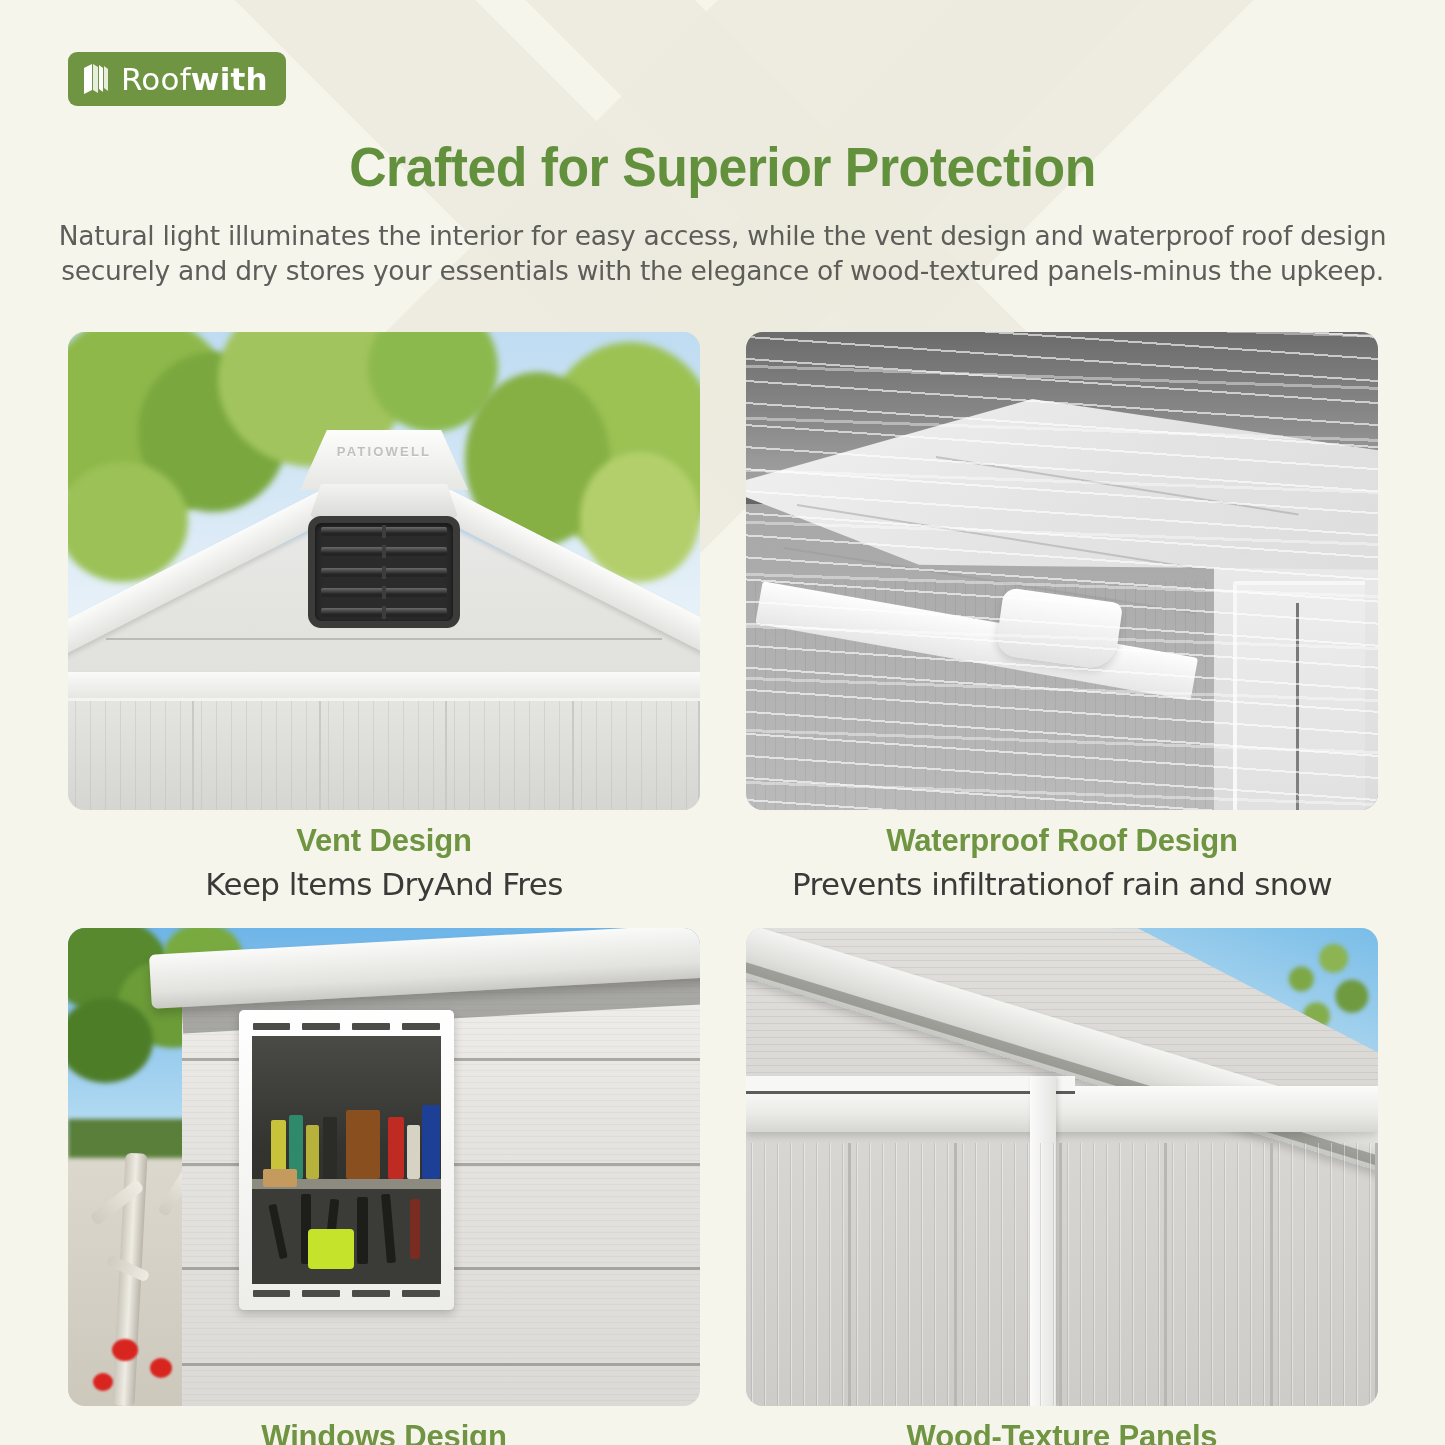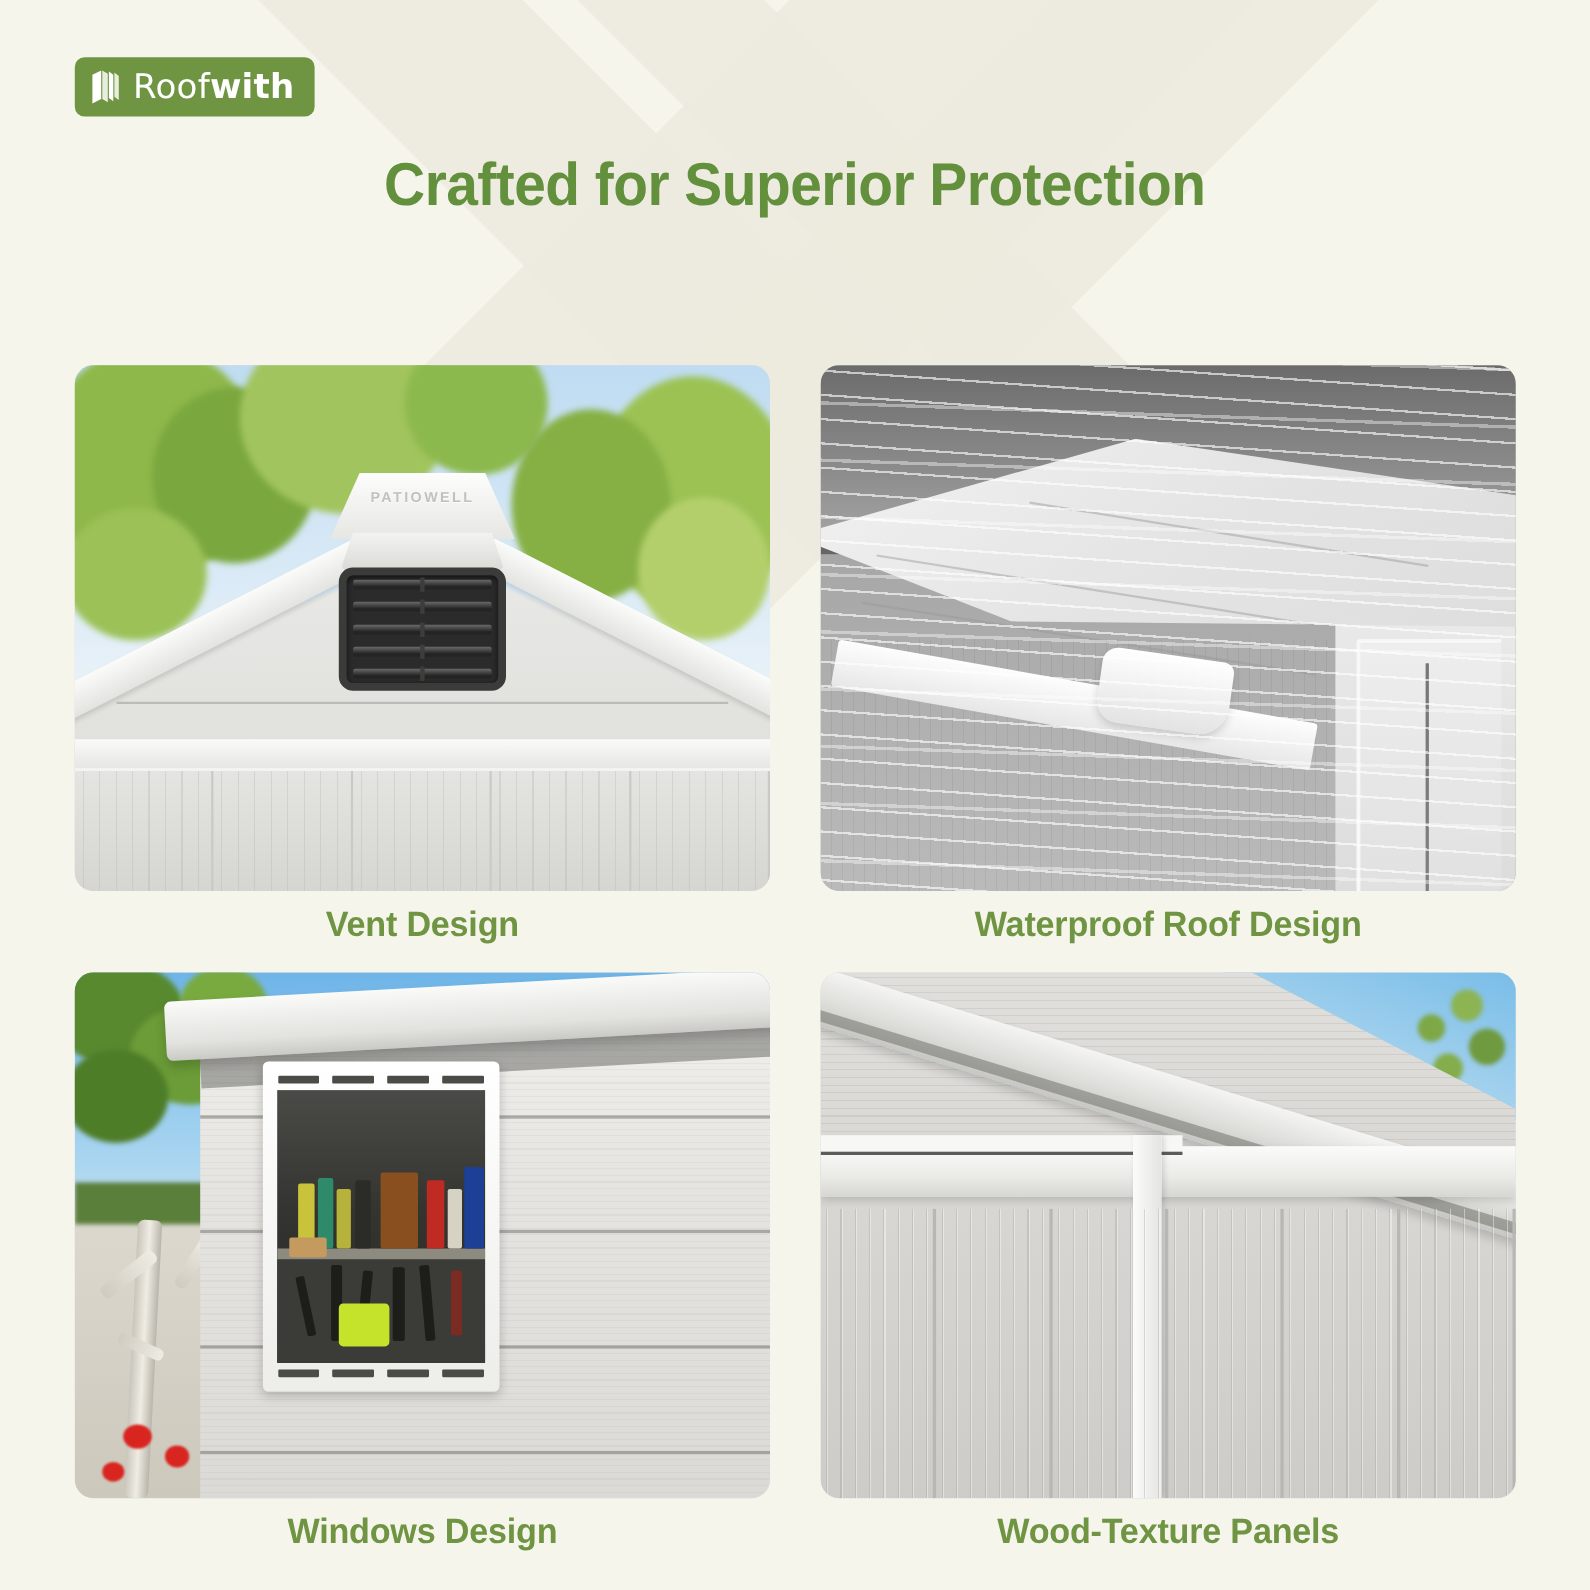--- a/index.html
+++ b/index.html
@@ -616,20 +616,21 @@
         <path d="M17 3 L21 6 L21 30 L17 27 Z" fill="#ffffff"></path>
         <path d="M22 4 L26 7 L26 29 L22 26 Z" fill="#e7efdc"></path>
       </svg>
     </span>
     <span class="logo-text">
       <span class="lt-light">Roof</span><span class="lt-bold">with</span>
     </span>
   </div>
 
   <div class="headline">Crafted for Superior Protection</div>
+  <div class="subhead">Natural light illuminates the interior for easy access, while the vent design and waterproof roof design securely and dry stores your essentials with the elegance of wood-textured panels-minus the upkeep.</div>
 
   <div class="grid">
 
     <div class="cell">
       <div class="photo">
         <div class="p1-sky"></div>
 
         <div class="p1-tree" style="left:-30px;  top:-18px;  width:200px; height:210px; background:#8fb84a;"></div>
         <div class="p1-tree" style="left:70px;   top:20px;   width:150px; height:160px; background:#7aa83f;"></div>
         <div class="p1-tree" style="left:150px;  top:-40px;  width:190px; height:175px; background:#a2c45e;"></div>
@@ -659,20 +660,21 @@
         <div class="p1-band">
           <div class="p1-panel"></div>
           <div class="p1-panel"></div>
           <div class="p1-panel"></div>
           <div class="p1-panel"></div>
           <div class="p1-panel"></div>
         </div>
       </div>
       <div class="caption-block">
         <div class="cap-title">Vent Design</div>
+        <div class="cap-sub">Keep ltems DryAnd Fres</div>
       </div>
     </div>
 
     <div class="cell">
       <div class="photo">
         <div class="p2-base"></div>
         <div class="p2-skyline"></div>
         <div class="p2-wall-l"></div>
         <div class="p2-wall-r"></div>
         <div class="p2-door"></div>
@@ -680,20 +682,21 @@
         <div class="p2-roofline" style="left:8%;  top:36%; width:64%; transform:rotate(9deg);"></div>
         <div class="p2-roofline" style="left:6%;  top:45%; width:66%; transform:rotate(9deg);"></div>
         <div class="p2-roofline" style="left:30%; top:26%; width:58%; transform:rotate(9deg);"></div>
         <div class="p2-fascia"></div>
         <div class="p2-corner"></div>
         <div class="p2-rain"></div>
         <div class="p2-haze"></div>
       </div>
       <div class="caption-block">
         <div class="cap-title">Waterproof Roof Design</div>
+        <div class="cap-sub">Prevents infiltrationof rain and snow</div>
       </div>
     </div>
 
     <div class="cell cell-bottom">
       <div class="photo">
         <div class="p3-sky"></div>
         <div class="p3-fence"></div>
         <div class="p3-hedge"></div>
 
         <div class="p3-foliage" style="left:-20px; top:-10px; width:120px; height:95px;  background:#58892e;"></div>

